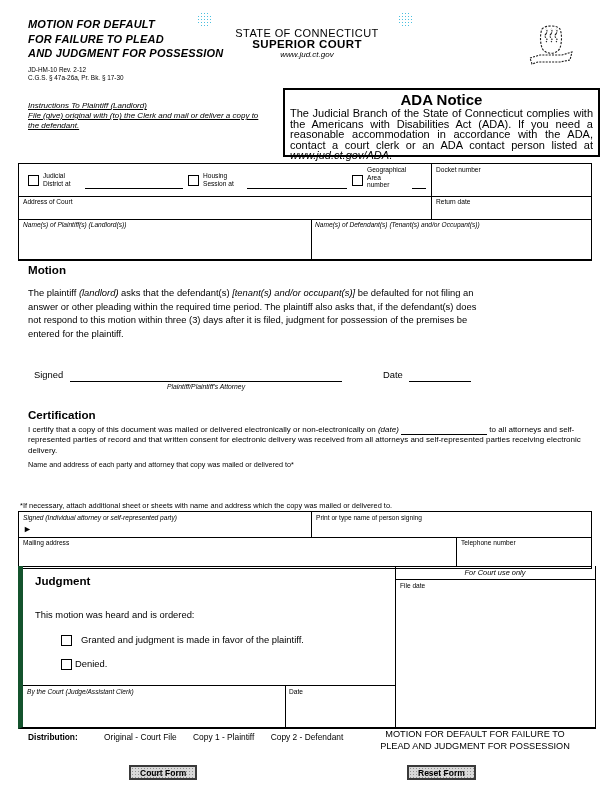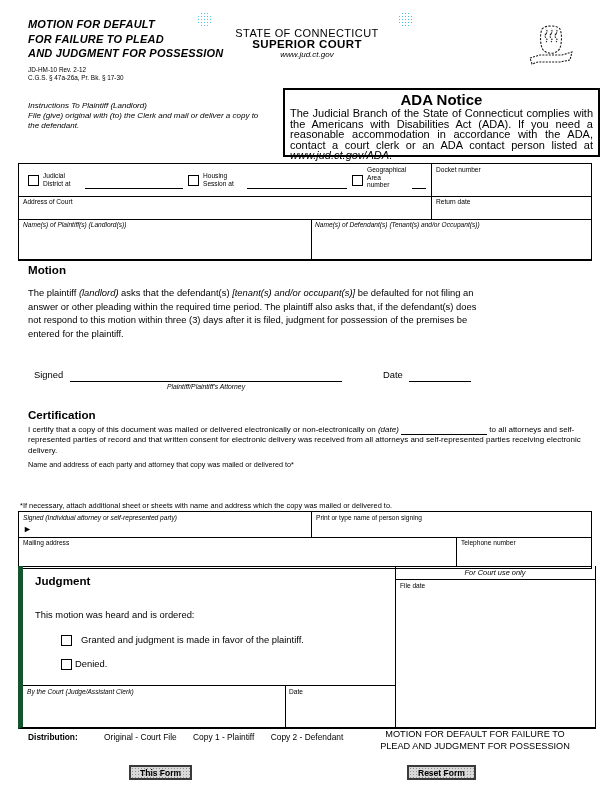--- a/index.html
+++ b/index.html
@@ -79,21 +79,21 @@
 
   <div class="abs title b" style="left:28px;top:17px;">
     <div>MOTION FOR DEFAULT</div>
     <div>FOR FAILURE TO PLEAD</div>
     <div>AND JUDGMENT FOR POSSESSION</div>
   </div>
   <div class="abs formnum" style="left:28px;top:66px;">
     <div>JD-HM-10   Rev. 2-12</div>
     <div>C.G.S. § 47a-26a, Pr. Bk. § 17-30</div>
   </div>
-  <div class="abs instr" style="left:28px;top:101px;width:238px;">
+  <div class="abs instr" style="left:28px;top:101px;width:238px;text-decoration:underline;">
     <div>Instructions To Plaintiff (Landlord)</div>
     <div>File (give) original with (to) the Clerk and mail or deliver a copy to the defendant.</div>
   </div>
 
   <div class="abs statehead" style="left:222px;top:27px;">
     <div class="l1">STATE OF CONNECTICUT</div>
     <div class="l2">SUPERIOR COURT</div>
     <div class="l3">www.jud.ct.gov</div>
   </div>
 
@@ -223,16 +223,16 @@
     <span class="b">Distribution:</span>
     <span style="margin-left:24px;">Original - Court File</span>
     <span style="margin-left:14px;">Copy 1 - Plaintiff</span>
     <span style="margin-left:14px;">Copy 2 - Defendant</span>
   </div>
   <div class="abs" style="left:360px;top:729px;width:230px;text-align:center;font-size:9.2px;line-height:11.5px;">
     <div>MOTION FOR DEFAULT FOR FAILURE TO</div>
     <div>PLEAD AND JUDGMENT FOR POSSESSION</div>
   </div>
 
-  <button class="pdf-btn" style="left:129px;top:765px;">This Form</button>
+  <button class="pdf-btn" style="left:129px;top:765px;">Court Form</button>
   <button class="pdf-btn" style="left:407px;top:765px;">Reset Form</button>
 
 </div>
 
 </body></html>

